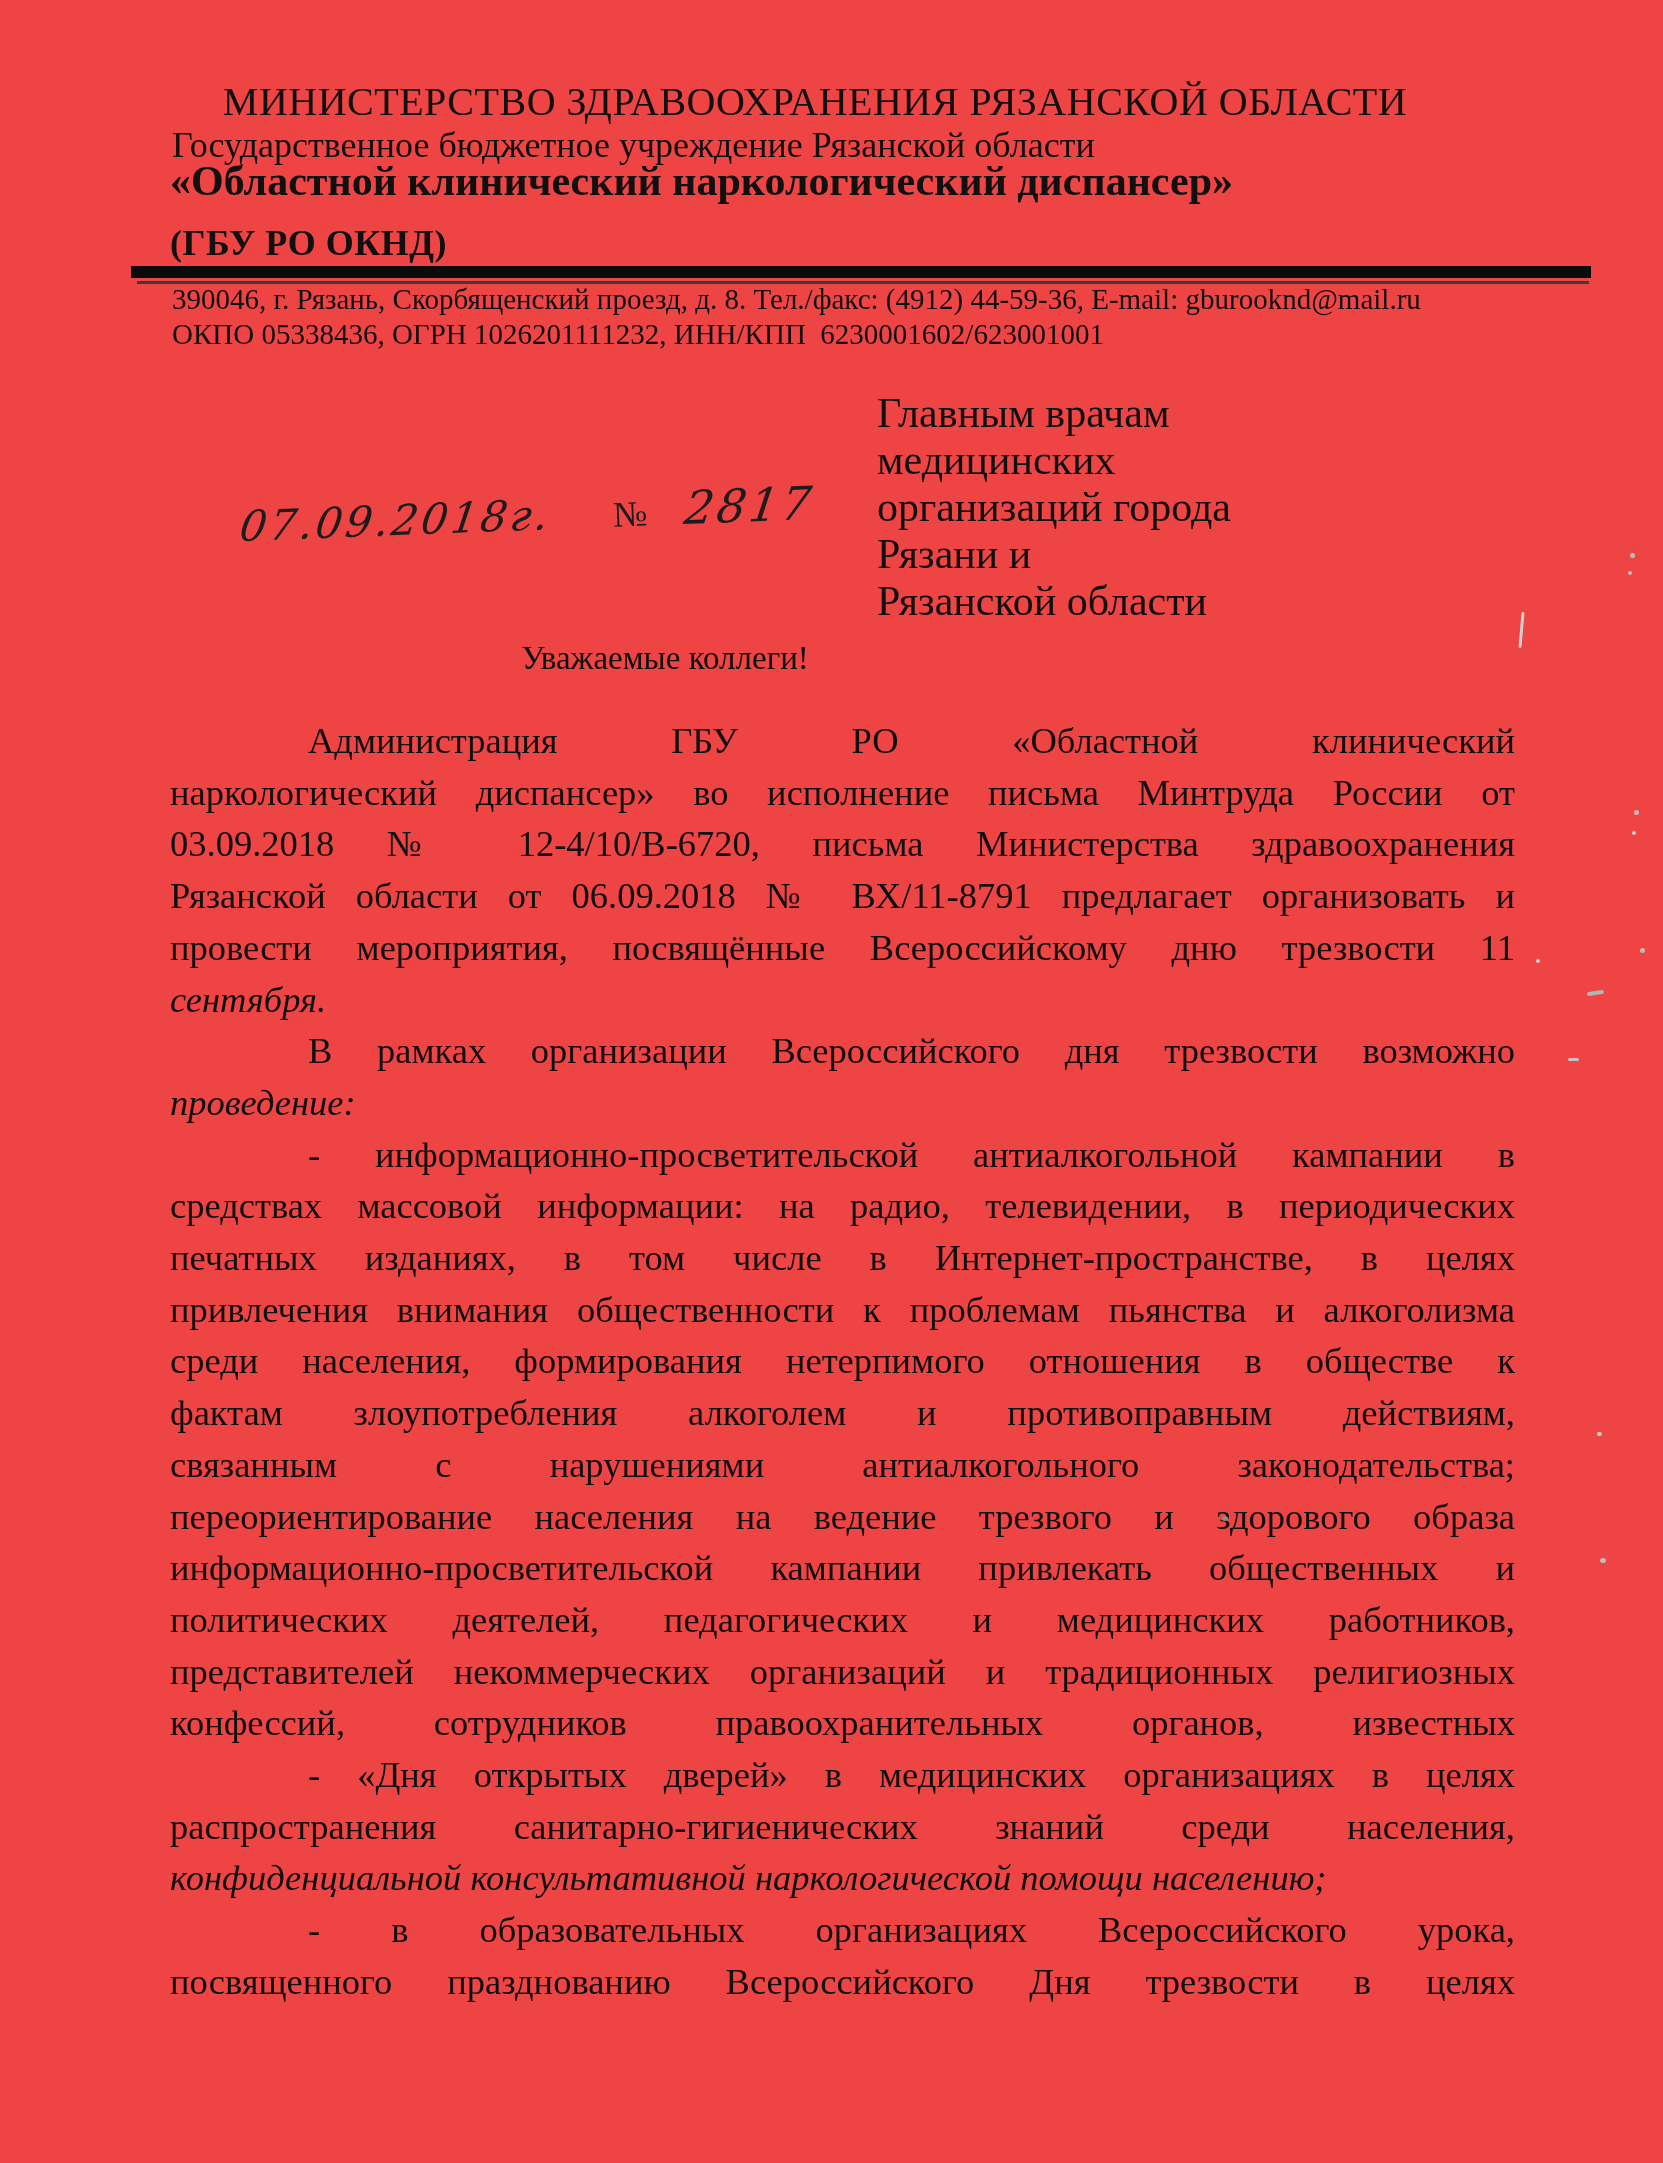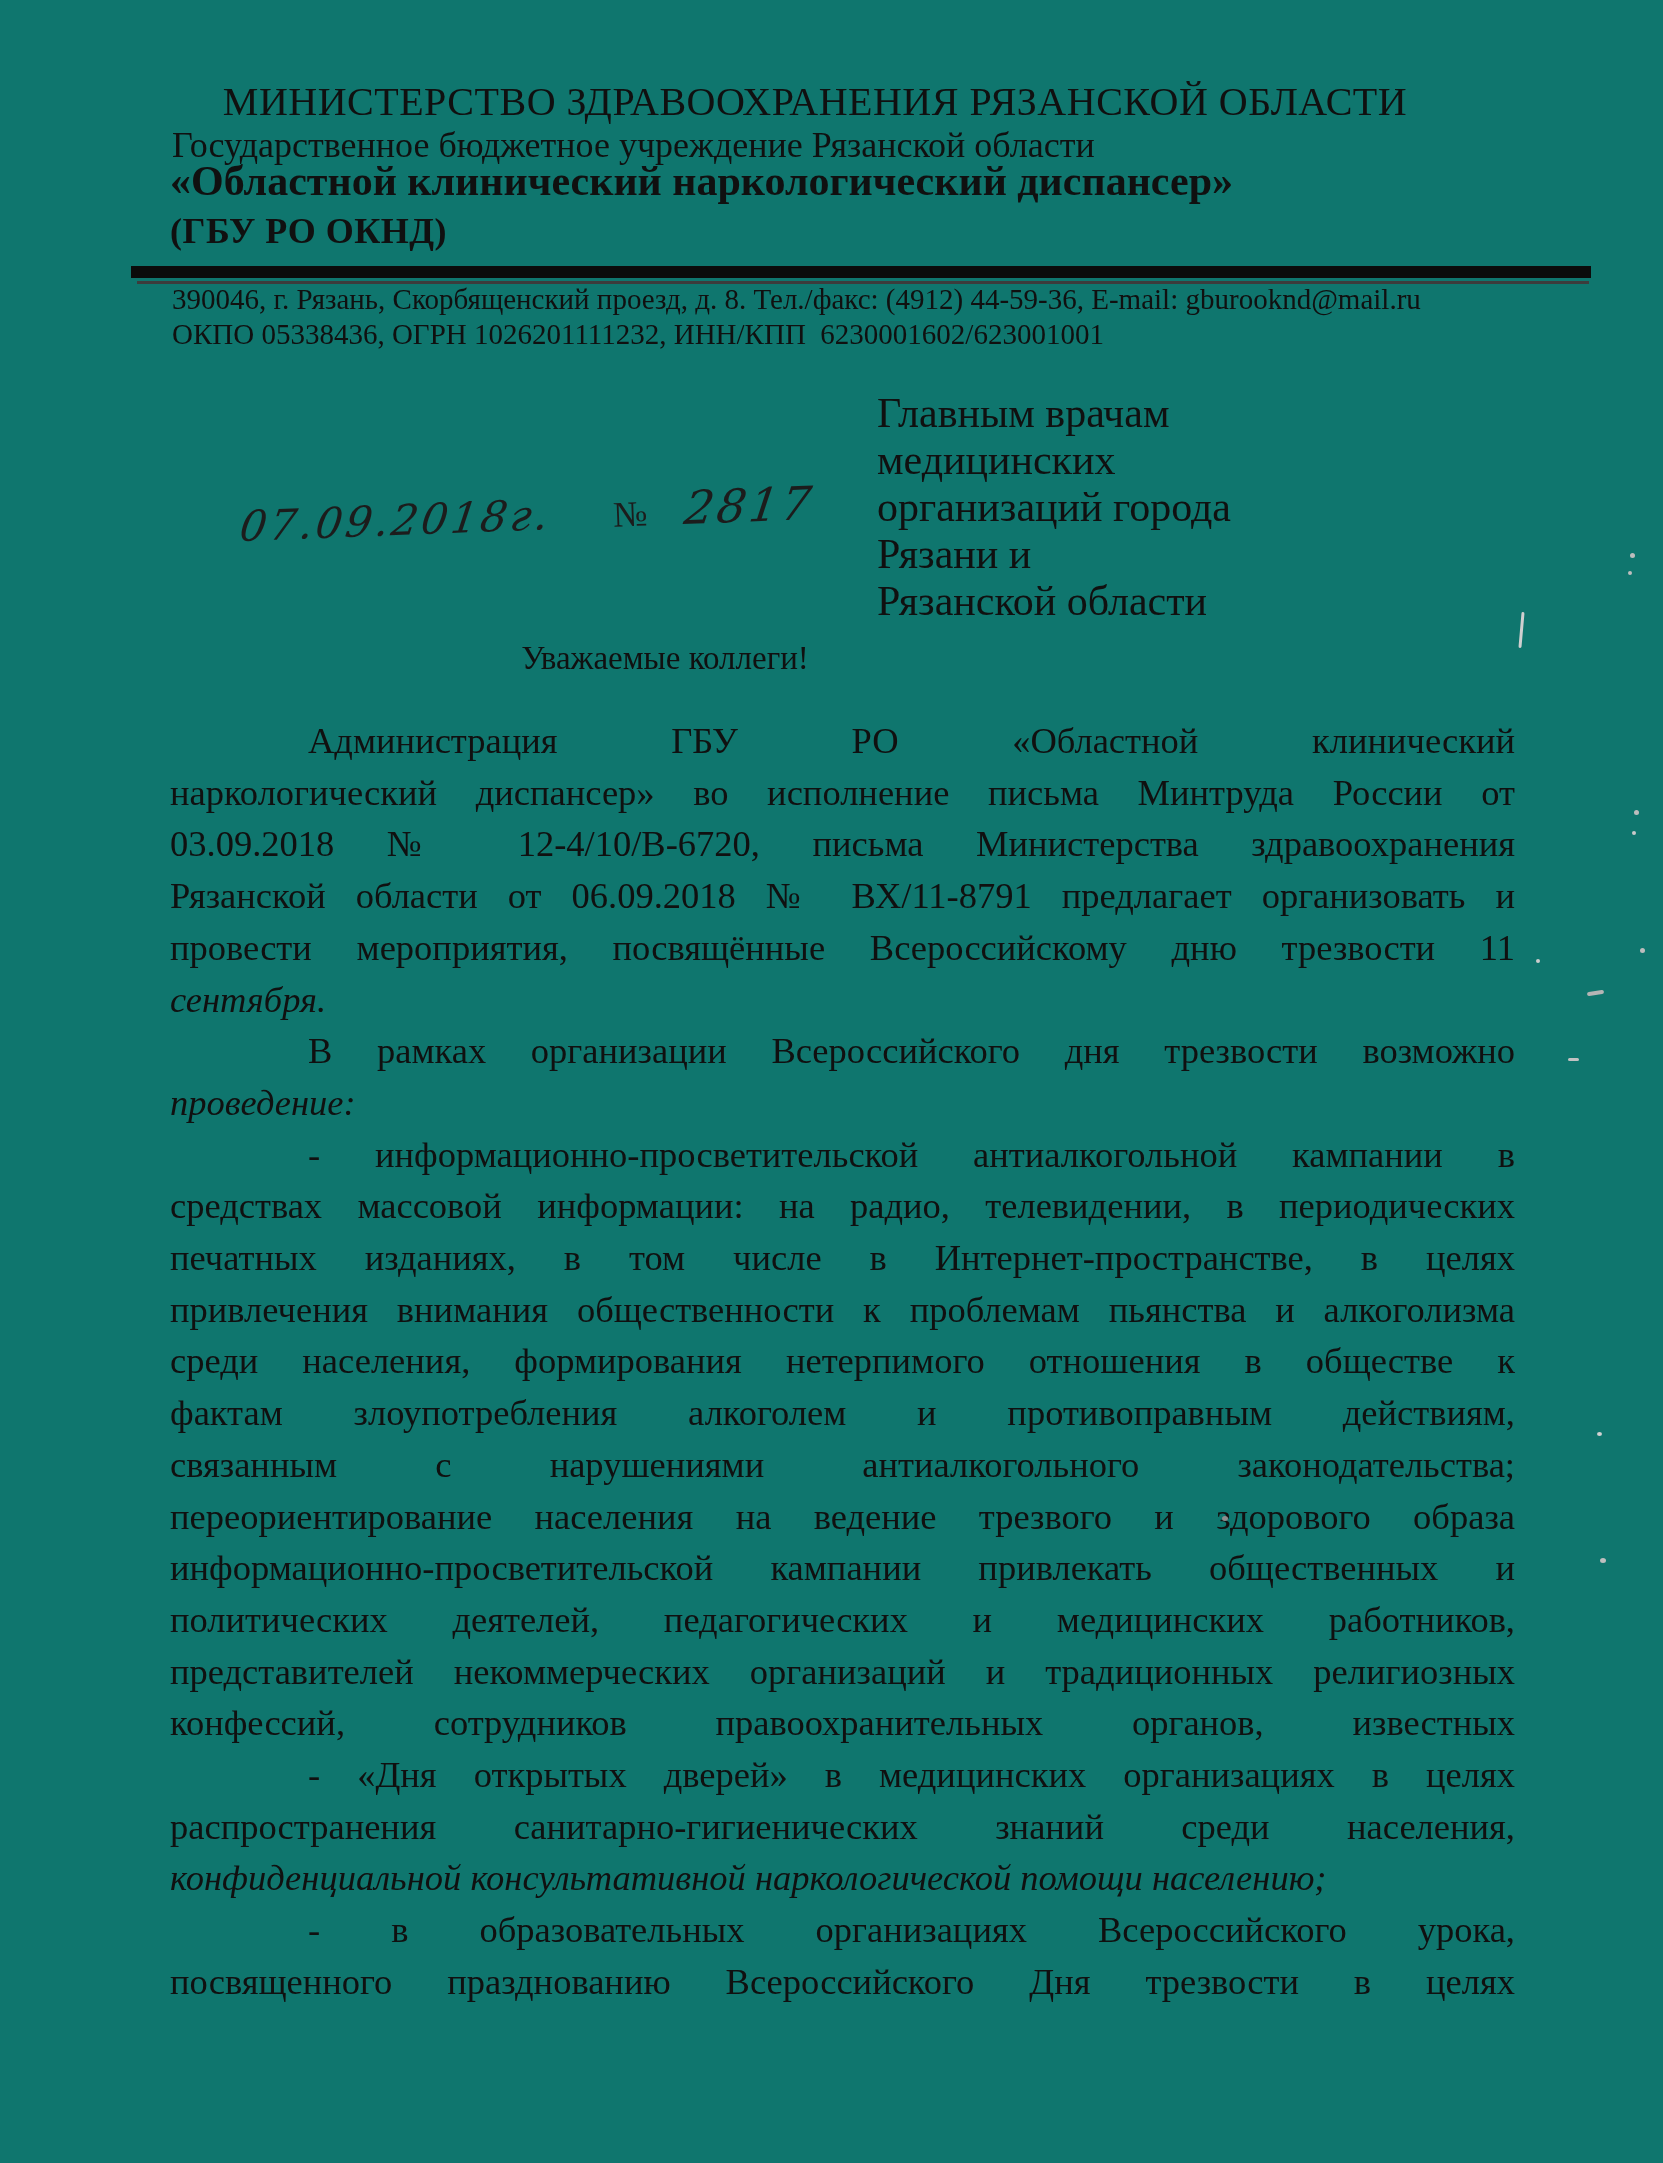--- a/index.html
+++ b/index.html
@@ -1,39 +1,39 @@
 <!DOCTYPE html>
 <html lang="ru"><head>
 <meta charset="utf-8">
 <style>
   html,body{margin:0;padding:0;background:#e8e8e8;}
   .page{
     position:relative;
     width:1663px;height:2163px;
-    background:#0f766e;
+    background:#ef4444;
     overflow:hidden;
     font-family:"Liberation Serif","DejaVu Serif",serif;
     color:#101010;
   }
   
   .h-ministry{
     position:absolute;top:82px;left:100px;width:1430px;
     text-align:center;font-size:40px;line-height:1.0;
     letter-spacing:.5px;white-space:nowrap;
   }
   .h-institution{
     position:absolute;top:127px;left:172px;
     font-size:36px;line-height:1.0;white-space:nowrap;
   }
   .h-orgname{
     position:absolute;top:160px;left:170px;
     font-size:42px;font-weight:bold;line-height:1.0;white-space:nowrap;
   }
   .h-orgabbr{
-    position:absolute;top:213px;left:170px;
+    position:absolute;top:225px;left:170px;
     font-size:36px;font-weight:bold;letter-spacing:.5px;line-height:1.0;white-space:nowrap;
   }
   .rule-main{
     position:absolute;left:131px;top:266px;width:1460px;height:12px;
     background:#0b0b0b;
   }
   .rule-echo{
     position:absolute;left:137px;top:281px;width:1452px;height:3px;
     background:#3c3c3c;
   }

